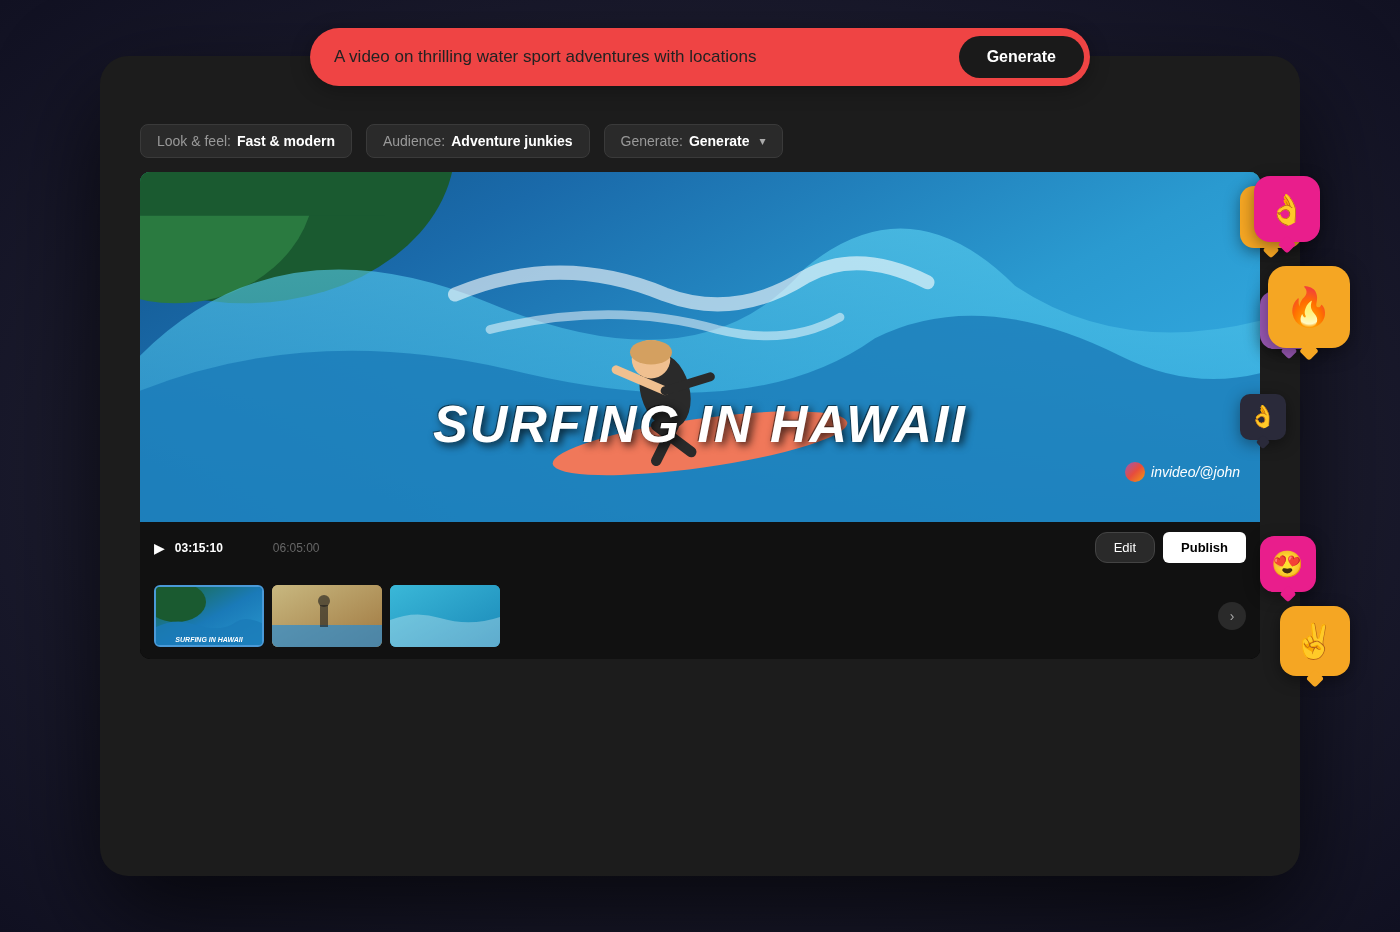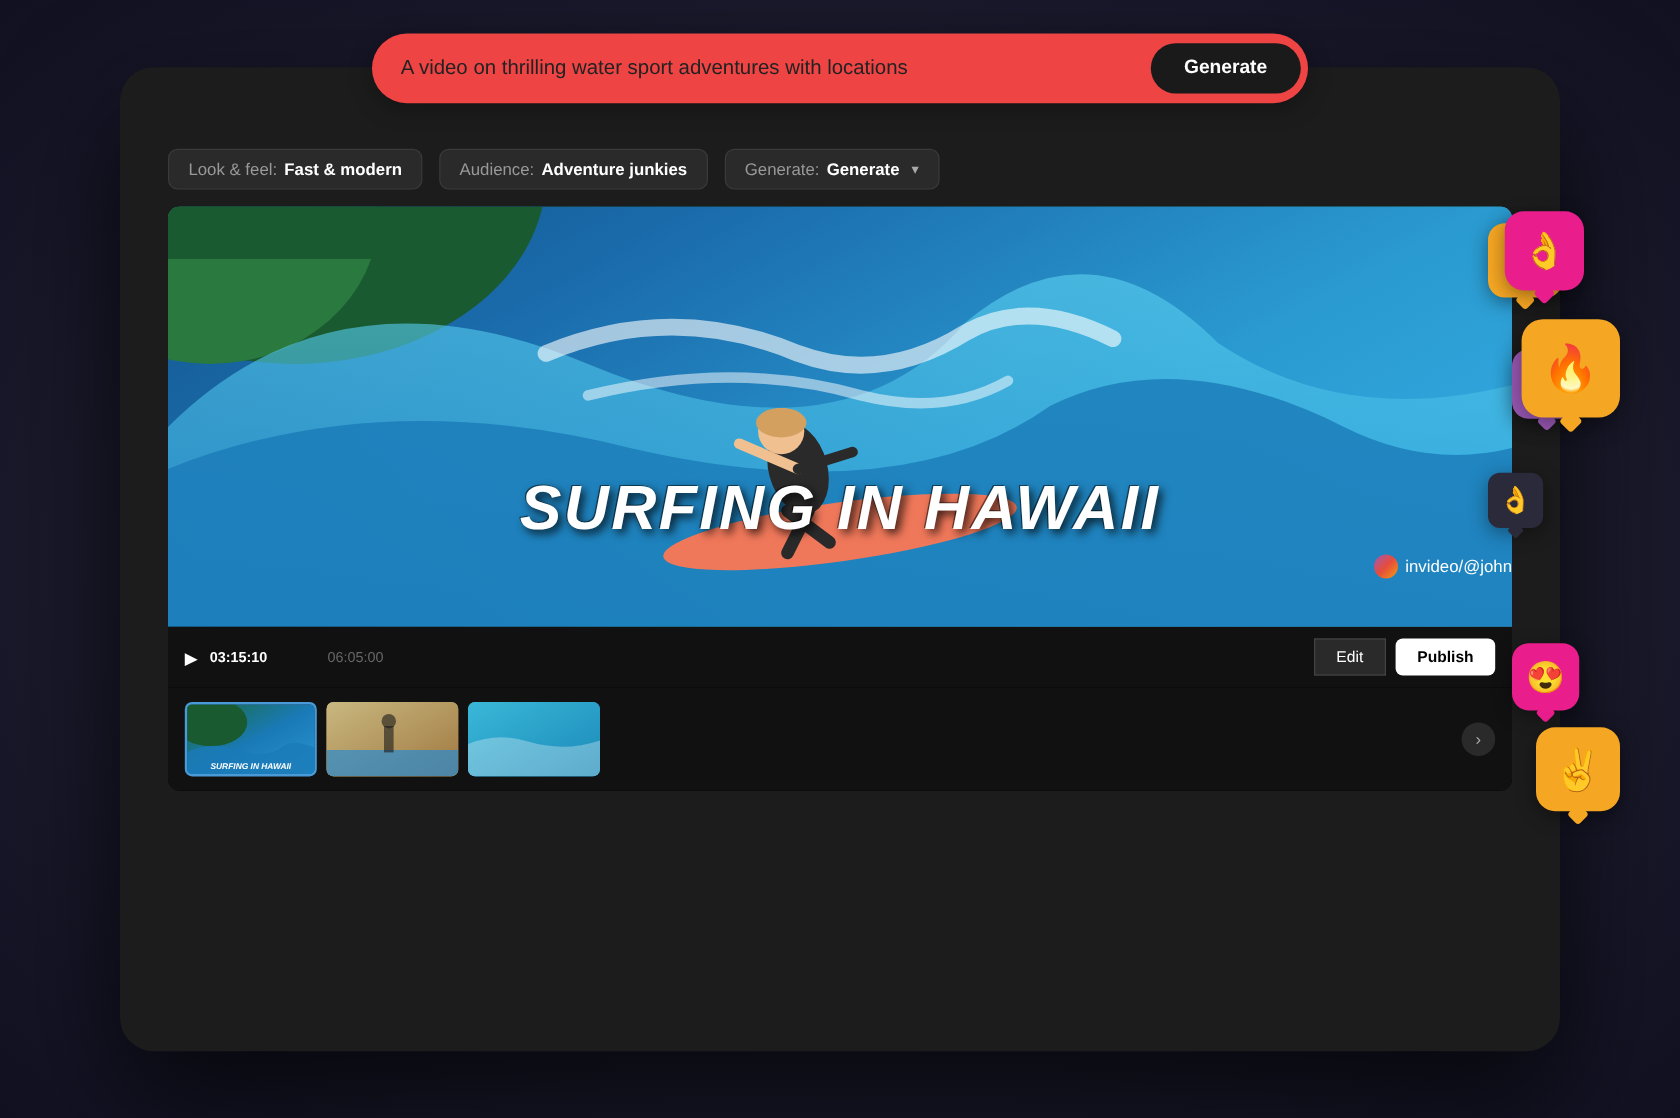--- a/index.html
+++ b/index.html
@@ -171,22 +171,24 @@
       letter-spacing: 2px;
       font-style: italic;
       text-shadow: 3px 3px 8px rgba(0,0,0,0.8), -1px -1px 0 rgba(0,0,0,0.5);
       font-family: 'Impact', 'Arial Black', sans-serif;
     }
 
     .video-branding {
       display: flex;
       align-items: center;
       justify-content: flex-end;
+      padding-right: 20px;
       margin-top: 8px;
       gap: 6px;
+      font-style: italic;
     }
 
     .brand-dot {
       width: 20px;
       height: 20px;
       border-radius: 50%;
       background: linear-gradient(135deg, #9b59b6, #e74c3c, #f39c12);
     }
 
     .brand-text {
@@ -231,21 +233,21 @@
 
     .action-buttons {
       display: flex;
       gap: 8px;
     }
 
     .btn-edit {
       background: #2a2a2a;
       color: #fff;
       border: 1px solid #444;
-      border-radius: 0;
+      border-radius: 12px;
       padding: 7px 18px;
       font-size: 13px;
       cursor: pointer;
     }
 
     .btn-publish {
       background: #ffffff;
       color: #000000;
       border: none;
       border-radius: 6px;

